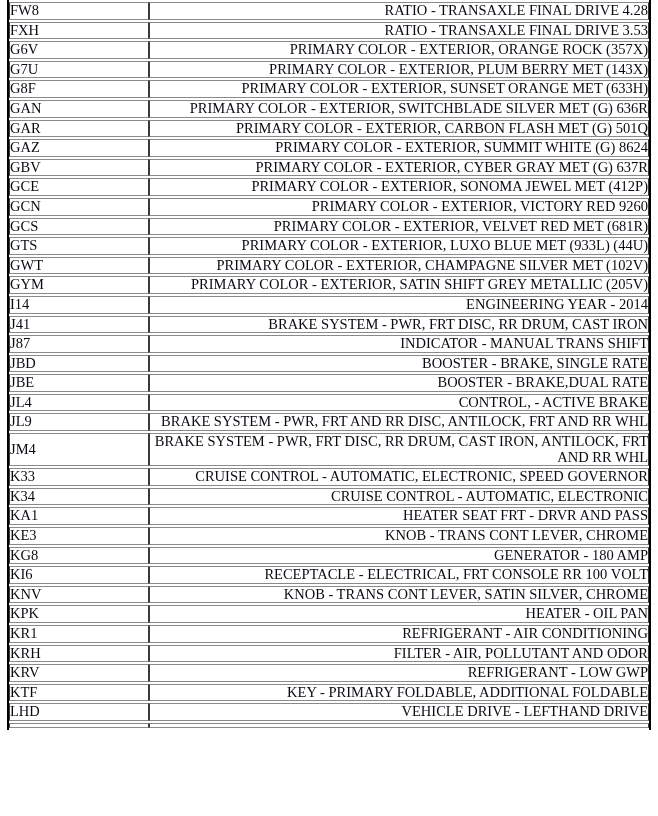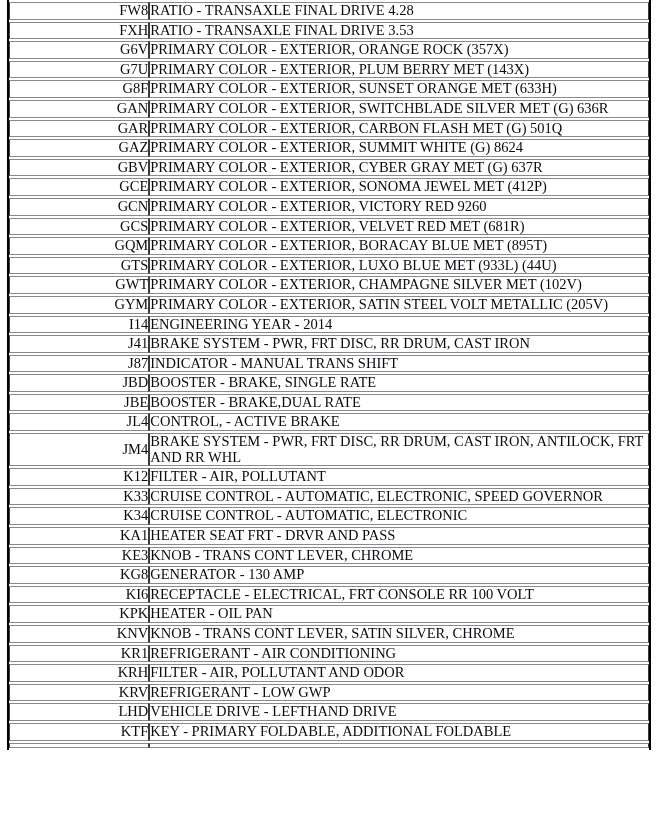--- a/index.html
+++ b/index.html
@@ -34,25 +34,25 @@
     border-right: 1px solid #3a3a3a;
     font-size: 14.5px;
     line-height: 15.6px;
     color: #0a0a12;
     vertical-align: middle;
     padding: 0;
     overflow: hidden;
   }
   td.code-cell {
     width: 128px;
-    text-align: right;
+    text-align: left;
   }
   td.desc-cell {
     width: 456px;
-    text-align: left;
+    text-align: right;
     padding-left: 3px;
     padding-right: 5px;
     margin-left: 36px;
   }
   tr.empty-row td {
     height: 5px;
     line-height: 5px;
   }
 </style>
 </head>
@@ -103,34 +103,30 @@
         </tr>
         <tr>
           <td class="code-cell">GCN</td>
           <td class="desc-cell">PRIMARY COLOR - EXTERIOR, VICTORY RED 9260</td>
         </tr>
         <tr>
           <td class="code-cell">GCS</td>
           <td class="desc-cell">PRIMARY COLOR - EXTERIOR, VELVET RED MET (681R)</td>
         </tr>
         <tr>
-          <td class="code-cell">GQM</td>
-          <td class="desc-cell">PRIMARY COLOR - EXTERIOR, BORACAY BLUE MET (895T)</td>
-        </tr>
-        <tr>
           <td class="code-cell">GTS</td>
           <td class="desc-cell">PRIMARY COLOR - EXTERIOR, LUXO BLUE MET (933L) (44U)</td>
         </tr>
         <tr>
           <td class="code-cell">GWT</td>
           <td class="desc-cell">PRIMARY COLOR - EXTERIOR, CHAMPAGNE SILVER MET (102V)</td>
         </tr>
         <tr>
           <td class="code-cell">GYM</td>
-          <td class="desc-cell">PRIMARY COLOR - EXTERIOR, SATIN STEEL VOLT METALLIC (205V)</td>
+          <td class="desc-cell">PRIMARY COLOR - EXTERIOR, SATIN SHIFT GREY METALLIC (205V)</td>
         </tr>
         <tr>
           <td class="code-cell">I14</td>
           <td class="desc-cell">ENGINEERING YEAR - 2014</td>
         </tr>
         <tr>
           <td class="code-cell">J41</td>
           <td class="desc-cell">BRAKE SYSTEM - PWR, FRT DISC, RR DRUM, CAST IRON</td>
         </tr>
         <tr>
@@ -143,78 +139,78 @@
         </tr>
         <tr>
           <td class="code-cell">JBE</td>
           <td class="desc-cell">BOOSTER - BRAKE,DUAL RATE</td>
         </tr>
         <tr>
           <td class="code-cell">JL4</td>
           <td class="desc-cell">CONTROL, - ACTIVE BRAKE</td>
         </tr>
         <tr>
+          <td class="code-cell">JL9</td>
+          <td class="desc-cell">BRAKE SYSTEM - PWR, FRT AND RR DISC, ANTILOCK, FRT AND RR WHL</td>
+        </tr>
+        <tr>
           <td class="code-cell">JM4</td>
           <td class="desc-cell">BRAKE SYSTEM - PWR, FRT DISC, RR DRUM, CAST IRON, ANTILOCK, FRT AND RR WHL</td>
         </tr>
         <tr>
-          <td class="code-cell">K12</td>
-          <td class="desc-cell">FILTER - AIR, POLLUTANT</td>
-        </tr>
-        <tr>
           <td class="code-cell">K33</td>
           <td class="desc-cell">CRUISE CONTROL - AUTOMATIC, ELECTRONIC, SPEED GOVERNOR</td>
         </tr>
         <tr>
           <td class="code-cell">K34</td>
           <td class="desc-cell">CRUISE CONTROL - AUTOMATIC, ELECTRONIC</td>
         </tr>
         <tr>
           <td class="code-cell">KA1</td>
           <td class="desc-cell">HEATER SEAT FRT - DRVR AND PASS</td>
         </tr>
         <tr>
           <td class="code-cell">KE3</td>
           <td class="desc-cell">KNOB - TRANS CONT LEVER, CHROME</td>
         </tr>
         <tr>
           <td class="code-cell">KG8</td>
-          <td class="desc-cell">GENERATOR - 130 AMP</td>
+          <td class="desc-cell">GENERATOR - 180 AMP</td>
         </tr>
         <tr>
           <td class="code-cell">KI6</td>
           <td class="desc-cell">RECEPTACLE - ELECTRICAL, FRT CONSOLE RR 100 VOLT</td>
         </tr>
         <tr>
+          <td class="code-cell">KNV</td>
+          <td class="desc-cell">KNOB - TRANS CONT LEVER, SATIN SILVER, CHROME</td>
+        </tr>
+        <tr>
           <td class="code-cell">KPK</td>
           <td class="desc-cell">HEATER - OIL PAN</td>
         </tr>
         <tr>
-          <td class="code-cell">KNV</td>
-          <td class="desc-cell">KNOB - TRANS CONT LEVER, SATIN SILVER, CHROME</td>
-        </tr>
-        <tr>
           <td class="code-cell">KR1</td>
           <td class="desc-cell">REFRIGERANT - AIR CONDITIONING</td>
         </tr>
         <tr>
           <td class="code-cell">KRH</td>
           <td class="desc-cell">FILTER - AIR, POLLUTANT AND ODOR</td>
         </tr>
         <tr>
           <td class="code-cell">KRV</td>
           <td class="desc-cell">REFRIGERANT - LOW GWP</td>
         </tr>
         <tr>
+          <td class="code-cell">KTF</td>
+          <td class="desc-cell">KEY - PRIMARY FOLDABLE, ADDITIONAL FOLDABLE</td>
+        </tr>
+        <tr>
           <td class="code-cell">LHD</td>
           <td class="desc-cell">VEHICLE DRIVE - LEFTHAND DRIVE</td>
-        </tr>
-        <tr>
-          <td class="code-cell">KTF</td>
-          <td class="desc-cell">KEY - PRIMARY FOLDABLE, ADDITIONAL FOLDABLE</td>
         </tr>
         <tr class="empty-row">
           <td class="code-cell"></td>
           <td class="desc-cell"></td>
         </tr>
       </tbody>
   </table>
 </div>
 
 </body></html>

